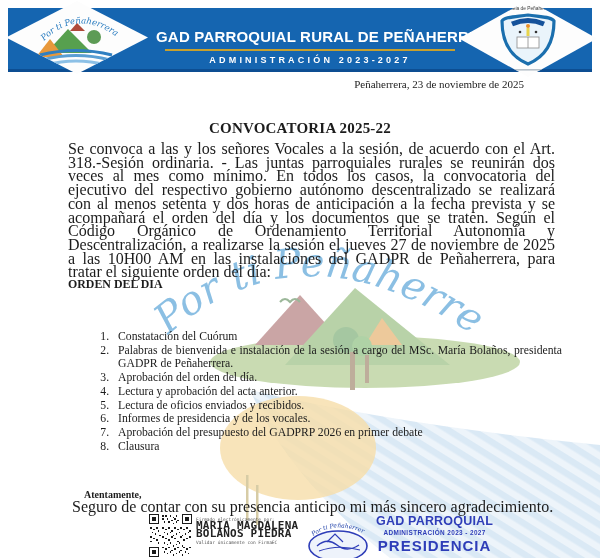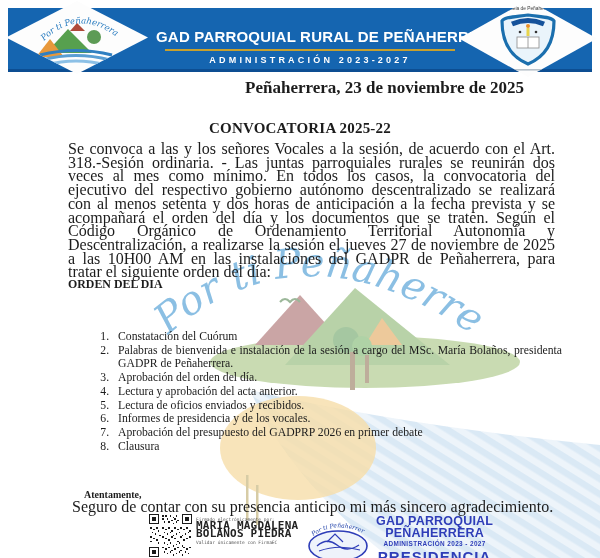--- a/index.html
+++ b/index.html
@@ -25,21 +25,21 @@
   .gold-rule{width:290px;height:2px;background:#c8a02e;margin:4px auto 4px auto;}
   .banner-sub{font-size:9px;font-weight:bold;letter-spacing:3.2px;white-space:nowrap;}
   .diamond{
     position:absolute;background:#fdfdfd;
     clip-path:polygon(50% 0,100% 50%,50% 100%,0 50%);
   }
   .diamond.left{left:6px;top:1px;width:142px;height:73px;}
   .diamond.right{left:459px;top:0px;width:138px;height:77px;}
   .diamond svg{position:absolute;left:0;top:0;}
   
-  .date-line{position:absolute;top:78px;right:76px;font-size:17px;font-weight:bold;}
+  .date-line{position:absolute;top:78px;right:76px;font-size:11px;}
   .doc-title{position:absolute;left:0;top:120px;width:100%;text-align:center;
     font-size:15px;font-weight:bold;letter-spacing:.2px;}
   .body-par{position:absolute;left:68px;top:142px;width:487px;
     font-size:16px;line-height:13.7px;text-align:justify;}
   .agenda-heading{position:absolute;left:68px;top:277px;font-size:11.9px;font-weight:bold;text-align:center;}
   ol.agenda{position:absolute;left:70px;top:318px;width:450px;margin:12px;
     padding-left:30px;font-size:11.7px;line-height:13.7px;text-align:justify;}
   ol.agenda li{padding-left:6px;}
   .closing-line{position:absolute;left:72px;top:454px;font-size:16px;margin-top:44px;}
   .salutation{position:absolute;left:84px;top:489px;font-size:10px;font-weight:bold;}
@@ -194,19 +194,18 @@
         <path d="M 12,30 Q 22,21 32,29 T 54,29" stroke="#2e3db8" stroke-width="1.4" fill="none"></path>
         <path d="M 14,35 Q 33,28 55,34" stroke="#2e3db8" stroke-width="1.1" fill="none"></path>
         <path d="M 22,26 L 30,18 L 38,26" stroke="#2e3db8" stroke-width="1.2" fill="none"></path>
         <text font-size="6" font-style="italic" font-family="DejaVu Serif, serif" fill="#1d3fa8">
           <textPath href="#sArc">Por ti Peñaherrera</textPath>
         </text>
       </svg>
     </div>
     <div class="stamp-text">
       <div class="stamp-l1">GAD PARROQUIAL</div>
-      <div class="stamp-l2">PEÑAHERRERA</div>
       <div class="stamp-l3">ADMINISTRACIÓN 2023 - 2027</div>
       <div class="stamp-l4">PRESIDENCIA</div>
     </div>
   </div>
 
 </div>
 
 </body></html>

